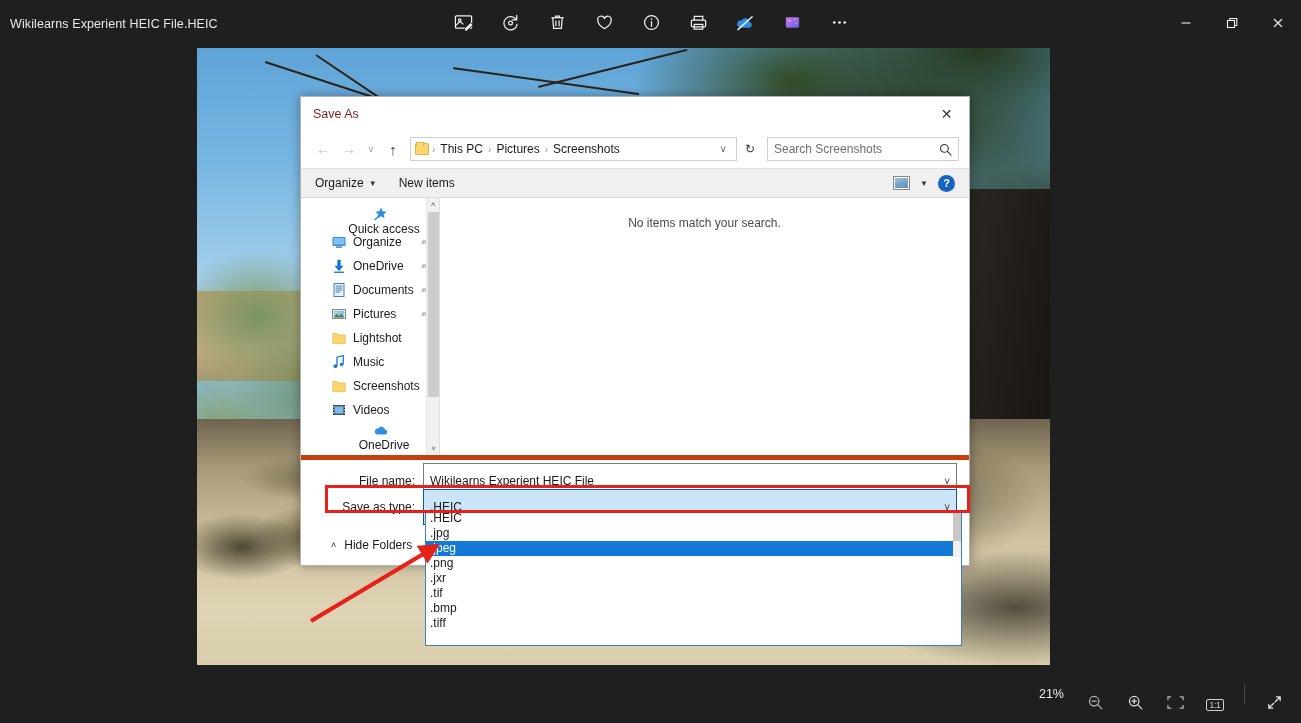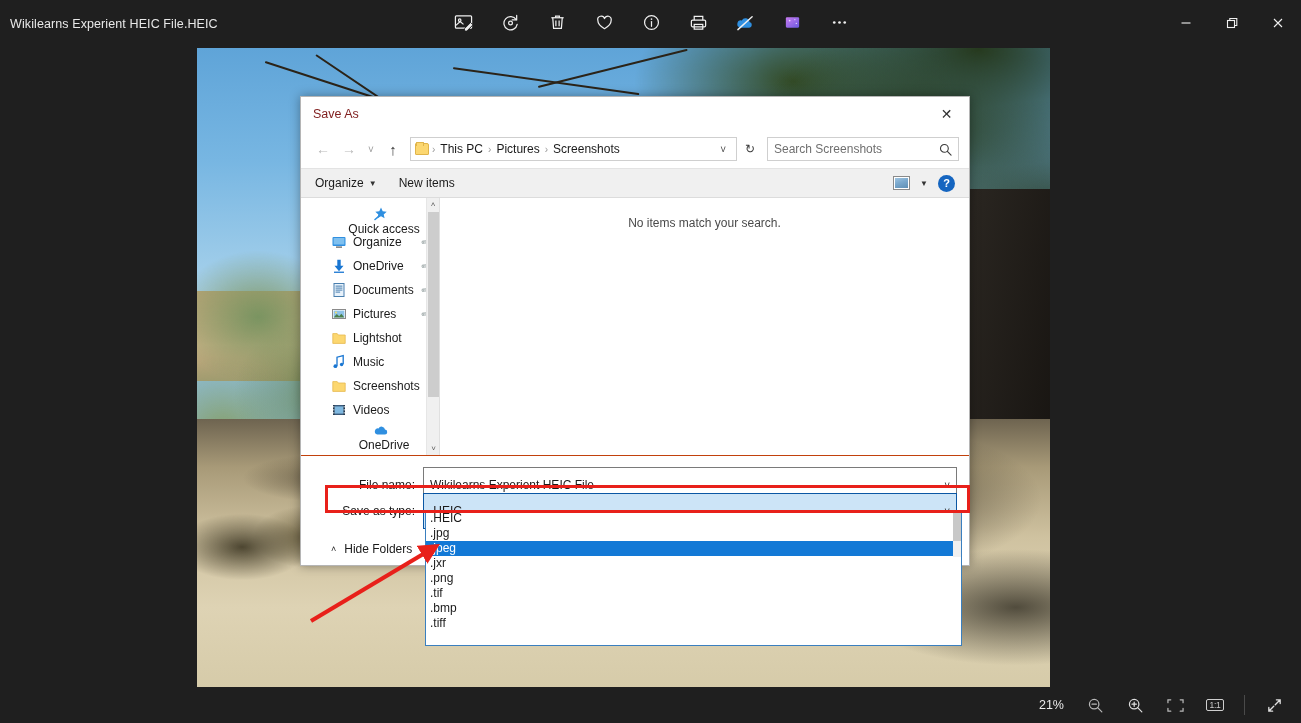--- a/index.html
+++ b/index.html
@@ -120,29 +120,29 @@
   }
   .bottom-shrub {
     position: absolute; left: 0; bottom: 14%; width: 22%; height: 16%;
     background:
       radial-gradient(ellipse 48% 44% at 24% 50%, #4d4631 0%, #4d463100 74%),
       radial-gradient(ellipse 40% 40% at 60% 40%, #6a5f40 0%, #6a5f4000 76%);
   }
 
   
   .statusbar {
-    position: absolute; left: 0; bottom: 0; width: 1301px; height: 36px;
+    position: absolute; left: 0; bottom: 0; width: 1301px; height: 58px;
     background: #1f1f1f; display: flex; align-items: center;
     justify-content: flex-end; padding-right: 8px; gap: 2px;
   }
   .zoom-pct {
     color: #eaeaea; font-size: 12.5px; margin-right: 10px;
   }
   .sb-btn {
-    width: 38px; height: 34px; display: flex; align-items: center;
+    width: 38px; height: 34px; display: flex; align-items: flex-end;
     justify-content: center; color: #cfcfcf;
   }
   .sb-sep {
     width: 1px; height: 20px; background: #4a4a4a; margin: 0 8px;
   }
   .ratio-box {
     border: 1.6px solid #cfcfcf; border-radius: 2px; font-size: 8.5px;
     padding: 1px 2.5px; color: #cfcfcf; line-height: 1; letter-spacing: -.3px;
   }
 
@@ -255,21 +255,21 @@
   }
   .split { width: 1px; background: #e0e0e0; }
   .file-list {
     flex: 1; background: #fff; display: flex; align-items: flex-start;
     justify-content: center; padding-top: 18px;
   }
   .empty-msg { font-size: 12px; color: #4a4a4a; }
 
   
   .fields {
-    border-top: 1px solid #c2410c; padding: 18px 12px 0 12px; position: relative;
+    border-top: 5px solid #c2410c; padding: 10px 12px 0 12px; position: relative;
   }
   .field-row { display: flex; align-items: center; height: 22px; margin-bottom: 4px; }
   .field-label {
     width: 110px; text-align: right; padding-right: 8px;
     font-size: 12px; color: #1a1a1a;
   }
   .field-input {
     flex: 1; height: 36px; border: 1px solid #7a7a7a; background: #fff;
     display: flex; align-items: center; padding: 0 6px; font-size: 12px;
   }
@@ -634,22 +634,22 @@
       <span class="hf-chev">˄</span>
       <span>Hide Folders</span>
     </div>
   </div>
 </div>
 
 <div class="dropdown">
   <div class="dd-item">.HEIC</div>
   <div class="dd-item">.jpg</div>
   <div class="dd-item selected">.jpeg</div>
+  <div class="dd-item">.png</div>
   <div class="dd-item">.jxr</div>
-  <div class="dd-item">.png</div>
   <div class="dd-item">.tif</div>
   <div class="dd-item">.bmp</div>
   <div class="dd-item">.tiff</div>
   <div class="dd-scroll">
     <div class="dd-thumb"></div>
   </div>
 </div>
 
 <div class="red-rect"></div>
 <svg class="arrow-svg" viewBox="0 0 160 110">

